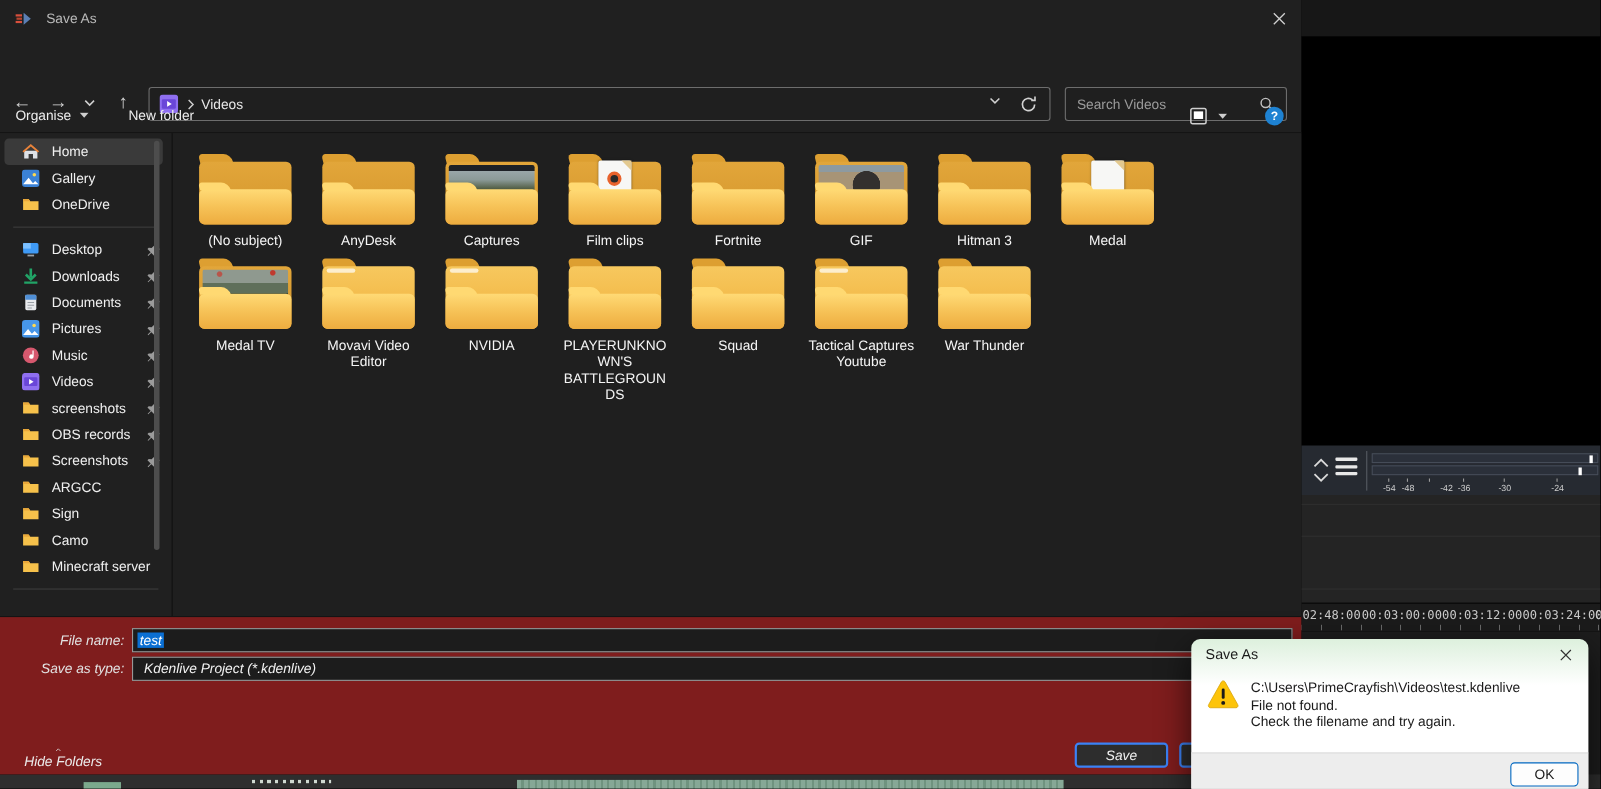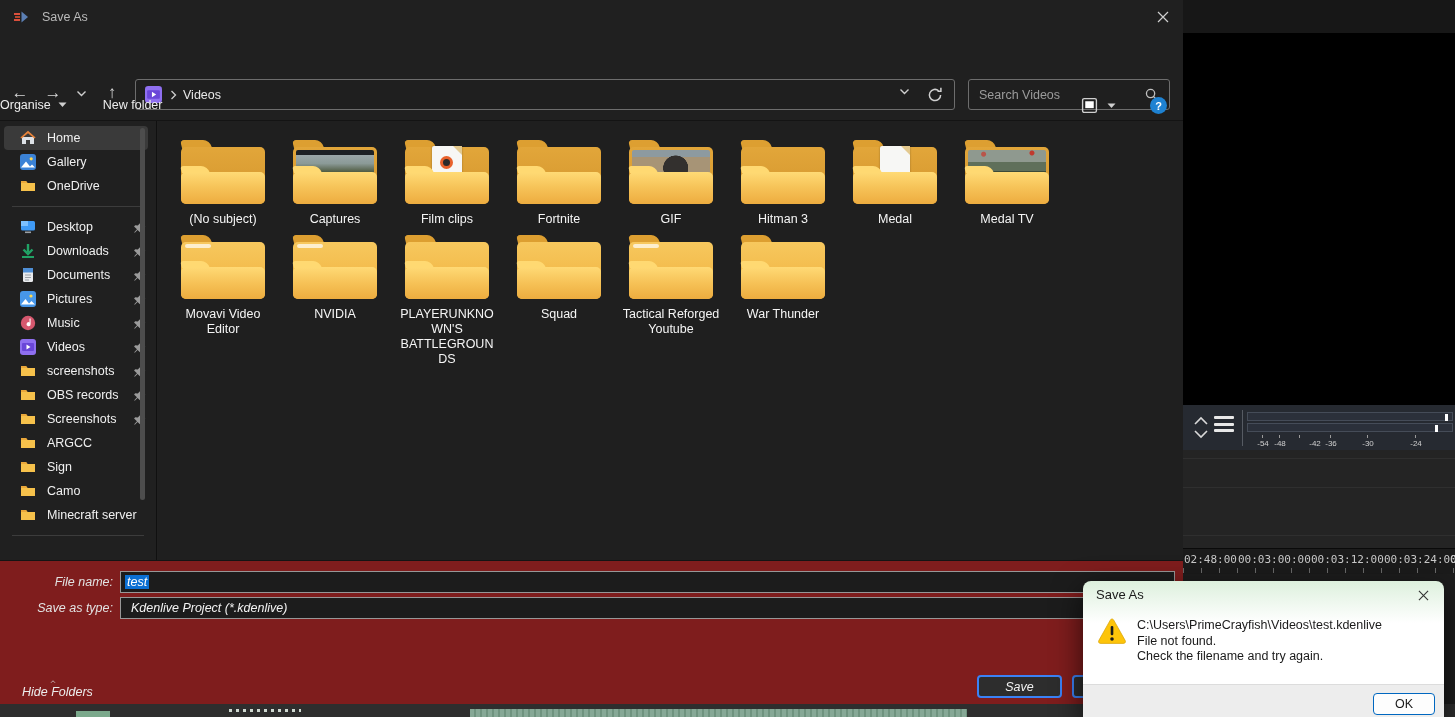--- a/index.html
+++ b/index.html
@@ -20,21 +20,21 @@
   .addricon { width:17px; height:17px; margin-left:9px; }
   .crumbchev { margin:0 6px 0 8px; }
   .crumbtext { font-size:12.5px; color:#e8e8e8; }
   .addr-dd { position:absolute; right:44px; top:8px; }
   .addr-refresh { position:absolute; right:10px; top:6px; width:18px; height:18px; }
   .searchbox { position:absolute; left:968px; top:46px; width:202px; height:31px; border:1px solid #6d6d6d; border-radius:3px; background:#1f1f1f; display:flex; align-items:center; }
   .searchph { font-size:12.5px; color:#9b9b9b; margin-left:10px; flex:1; }
   .searchmag { width:15px; height:15px; margin-right:10px; }
 
   .toolbar { position:absolute; left:0; top:90px; width:100%; height:31px; border-bottom:1px solid #141414; display:flex; align-items:center; }
-  .tb-organise { display:flex; align-items:center; font-size:12.5px; color:#ededed; }
+  .tb-organise { margin-left:14px; display:flex; align-items:center; font-size:12.5px; color:#ededed; }
   .tb-organise .dd { margin-left:7px; }
   .tb-newfolder { margin-left:36px; font-size:12.5px; color:#ededed; }
   .tb-right { position:absolute; right:16px; top:0; height:31px; display:flex; align-items:center; }
   .viewbtn { width:17px; height:17px; }
   .viewdd { margin-left:9px; }
   .helpbtn { margin-left:34px; width:17px; height:17px; border-radius:50%; background:#1e82d2; color:#fff; font-size:11px; font-weight:bold; display:flex; align-items:center; justify-content:center; }
 
   
   .sidebar { position:absolute; left:0; top:121px; width:157px; height:439px; border-right:1px solid #101010; background:#202020; }
   .sb-item { height:24px; margin:0 8px 0 4px; display:flex; align-items:center; padding-left:16px; border-radius:4px; }
@@ -423,20 +423,28 @@
               <div class="f-tab"></div>
               <div class="f-body"></div>
               <div class="f-front"></div>
             </div>
           <div class="f-name">(No subject)</div>
         </div>
         <div class="fitem">
           <div class="folder open">
               <div class="f-tab"></div>
               <div class="f-body"></div>
+              <div class="f-front"></div>
+            </div>
+          <div class="f-name">AnyDesk</div>
+        </div>
+        <div class="fitem">
+          <div class="folder open">
+              <div class="f-tab"></div>
+              <div class="f-body"></div>
               <div class="f-thumb thumb-captures"></div>
               <div class="f-front"></div>
             </div>
           <div class="f-name">Captures</div>
         </div>
         <div class="fitem">
           <div class="folder open">
               <div class="f-tab"></div>
               <div class="f-body"></div>
               <div class="f-sheet"></div>
@@ -523,21 +531,21 @@
             </div>
           <div class="f-name">Squad</div>
         </div>
         <div class="fitem">
           <div class="folder">
               <div class="f-tab"></div>
               <div class="f-body"></div>
               <div class="f-glint"></div>
               <div class="f-front"></div>
             </div>
-          <div class="f-name">Tactical Reforged Youtube</div>
+          <div class="f-name">Tactical Captures Youtube</div>
         </div>
         <div class="fitem">
           <div class="folder">
               <div class="f-tab"></div>
               <div class="f-body"></div>
               <div class="f-front"></div>
             </div>
           <div class="f-name">War Thunder</div>
         </div>
 

